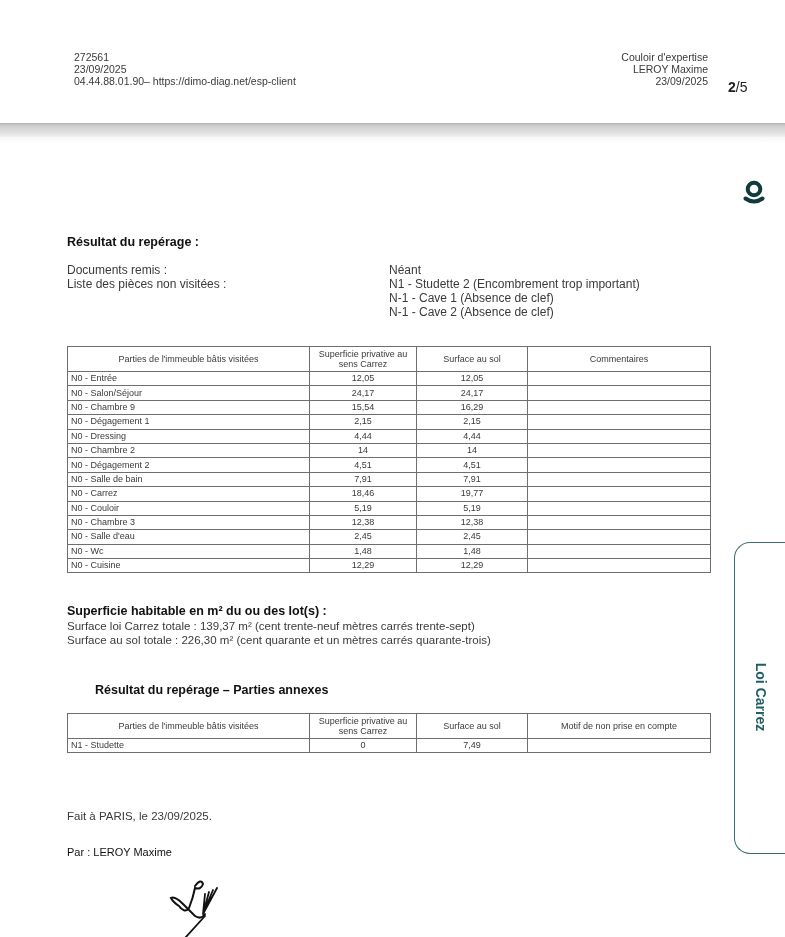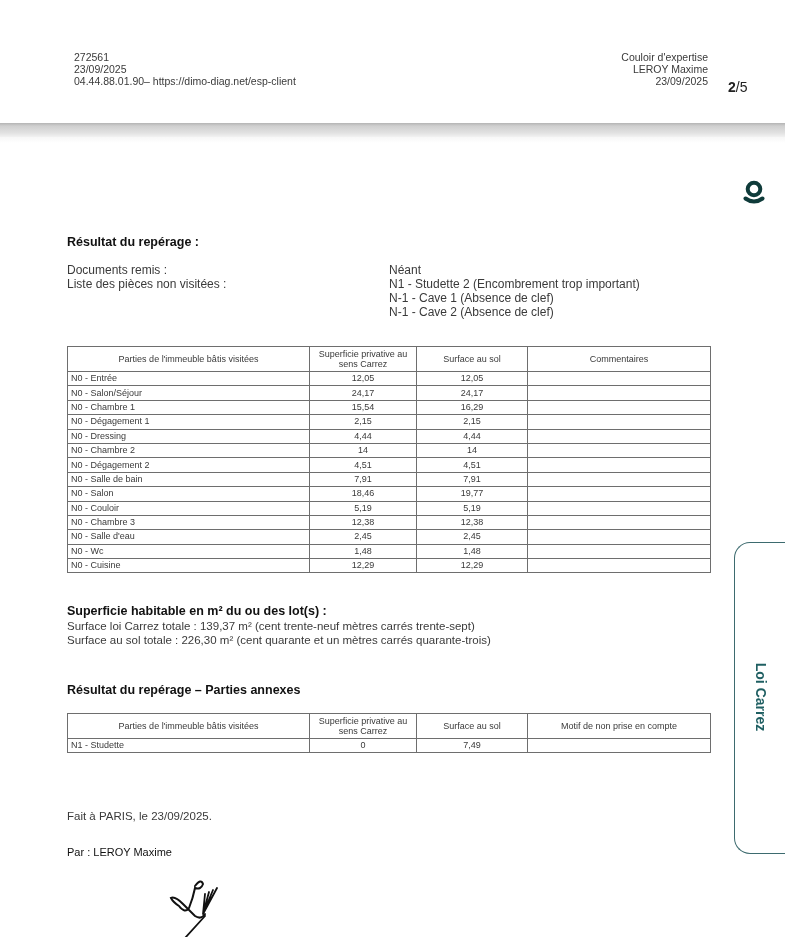--- a/index.html
+++ b/index.html
@@ -104,21 +104,21 @@
         <td class="num">12,05</td>
         <td></td>
       </tr>
       <tr>
         <td>N0 - Salon/Séjour</td>
         <td class="num">24,17</td>
         <td class="num">24,17</td>
         <td></td>
       </tr>
       <tr>
-        <td>N0 - Chambre 1</td>
+        <td>N0 - Chambre 9</td>
         <td class="num">15,54</td>
         <td class="num">16,29</td>
         <td></td>
       </tr>
       <tr>
         <td>N0 - Dégagement 1</td>
         <td class="num">2,15</td>
         <td class="num">2,15</td>
         <td></td>
       </tr>
@@ -140,21 +140,21 @@
         <td class="num">4,51</td>
         <td></td>
       </tr>
       <tr>
         <td>N0 - Salle de bain</td>
         <td class="num">7,91</td>
         <td class="num">7,91</td>
         <td></td>
       </tr>
       <tr>
-        <td>N0 - Salon</td>
+        <td>N0 - Carrez</td>
         <td class="num">18,46</td>
         <td class="num">19,77</td>
         <td></td>
       </tr>
       <tr>
         <td>N0 - Couloir</td>
         <td class="num">5,19</td>
         <td class="num">5,19</td>
         <td></td>
       </tr>
@@ -184,21 +184,21 @@
       </tr>
     </tbody>
 </table>
 
 <div class="totals">
   <div class="ttl">Superficie habitable en m² du ou des lot(s) :</div>
   <div class="ln">Surface loi Carrez totale : 139,37 m² (cent trente-neuf mètres carrés trente-sept)</div>
   <div class="ln">Surface au sol totale : 226,30 m² (cent quarante et un mètres carrés quarante-trois)</div>
 </div>
 
-<div class="section-title" style="top:683px;">Résultat du repérage – Parties annexes</div>
+<div class="section-title" style="top:683px;margin-left:28px;">Résultat du repérage – Parties annexes</div>
 <table class="grid" style="top:713px;">
   <thead>
     <tr>
       <th class="c1">Parties de l'immeuble bâtis visitées</th>
       <th class="c2">Superficie privative au sens Carrez</th>
       <th class="c3">Surface au sol</th>
       <th class="c4">Motif de non prise en compte</th>
     </tr>
   </thead>
   <tbody id="annex-tbody">

